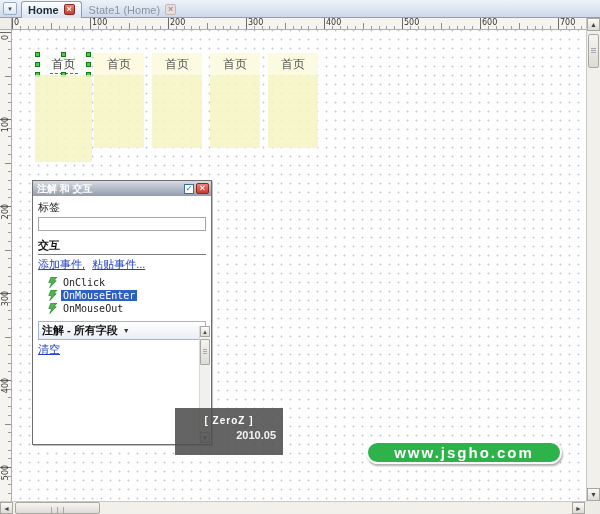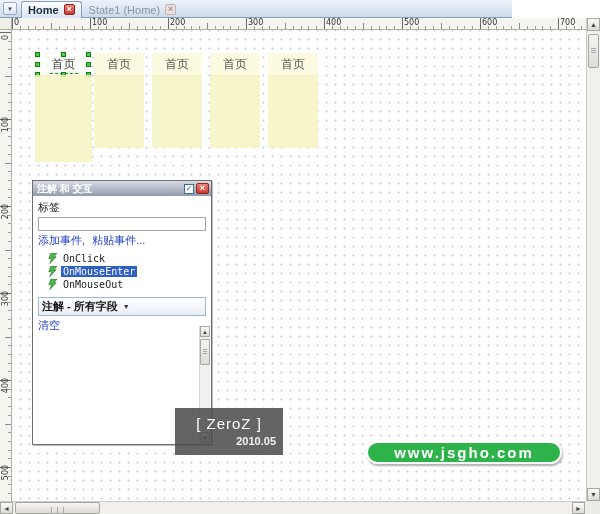--- a/index.html
+++ b/index.html
@@ -1,21 +1,21 @@
 <!DOCTYPE html>
 <html><head>
 <meta charset="utf-8">
 <style>
   *{box-sizing:border-box;margin:0;padding:0}
   html,body{width:600px;height:514px}
   body{font-family:"Liberation Sans","DejaVu Sans",sans-serif;font-size:11px}
   #app{position:relative;width:600px;height:514px;background:#fff;overflow:hidden}
 
   
-  .tabbar{position:absolute;left:0;top:0;width:512px;height:18px;background:linear-gradient(#eef3fa,#cdd9ea);border-bottom:1px solid #8aa0ba;display:flex;align-items:center;z-index:4}
+  .tabbar{position:absolute;left:0;top:0;width:600px;height:18px;background:linear-gradient(#eef3fa,#cdd9ea);border-bottom:1px solid #8aa0ba;display:flex;align-items:center;z-index:4}
   .tab-dd{width:14px;height:13px;margin:0 4px 0 3px;background:linear-gradient(#fbfdfe,#dde6f2);border:1px solid #9aaac2;border-radius:2px;font-size:6px;color:#445;display:flex;align-items:center;justify-content:center}
   .tab{height:17px;display:flex;align-items:center;padding:0 6px;gap:5px;border:1px solid #8aa0ba;border-bottom:none;border-radius:3px 3px 0 0;margin-top:1px}
   .tab.active{background:linear-gradient(#fefefe,#d9e4f2);font-weight:bold;color:#1c2c3c}
   .tab.inactive{background:transparent;border-color:transparent;color:#8a95a5}
   .close-x{width:11px;height:11px;border-radius:2px;font-size:9px;line-height:9px;text-align:center;font-weight:bold}
   .tab.active .close-x{background:linear-gradient(#ee8276,#c63d31);border:1px solid #8e261d;color:#fff}
   .tab.inactive .close-x{background:#eadfdf;border:1px solid #c5b5b5;color:#a39292}
 
   
   .ruler-corner{position:absolute;left:0;top:18px;width:12px;height:12px;background:#efeee9;border-right:1px solid #b0afa8;border-bottom:1px solid #b0afa8;z-index:3}
@@ -44,21 +44,21 @@
   .panel{position:absolute;left:32px;top:180px;width:180px;height:265px;background:#fff;border:1px solid #6e6e6e;box-shadow:1px 1px 0 #bdbdbd;z-index:5;overflow:hidden}
   .p-title{height:15px;background:linear-gradient(#d6dbe4,#939cac);display:flex;align-items:center;justify-content:space-between;padding:0 2px 0 4px;color:#fff;font-size:10px;font-weight:bold}
   .p-btns{display:flex;gap:2px;align-items:center}
   .p-check{width:10px;height:10px;background:#fff;border:1px solid #3a6ea5;color:#2a5e95;font-size:8px;line-height:8px;text-align:center;font-weight:bold}
   .p-close{width:13px;height:11px;background:linear-gradient(#ef8177,#c63d31);border:1px solid #8e261d;border-radius:2px;color:#fff;font-size:9px;line-height:9px;text-align:center}
   .p-body{padding:3px 5px}
   .p-label{color:#1a1a1a;margin:1px 0 2px}
   .p-input{height:14px;border:1px solid #a6a6a6;background:#fff}
   .p-sechdr{margin-top:7px;font-weight:bold;border-bottom:1px solid #7a7a7a;padding-bottom:1px;color:#111}
   .p-links{margin-top:2px;white-space:nowrap}
-  .link{color:#2141c8;margin-right:4px}
+  .link{color:#2141c8;text-decoration:underline;margin-right:4px}
   #events{margin:4px 0 0 10px}
   .ev-row{display:flex;align-items:center;gap:3px;height:13px}
   .ev-icon{width:10px;height:11px;display:inline-block}
   .ev-name{font-family:"DejaVu Sans Mono","Liberation Mono",monospace;font-size:10px;color:#222;padding:0 2px}
   .ev-name.sel{background:#2e5fc4;color:#fff}
   .p-annhdr{margin-top:6px;font-weight:bold;border:1px solid #9fb6d4;background:linear-gradient(#ffffff,#e9eef6);padding:1px 3px;display:flex;align-items:center;gap:5px;color:#111}
   .p-annhdr .dd{font-size:7px;color:#333}
   #fields{margin-top:1px;padding-right:12px}
   .f-label{color:#333;margin-top:5px}
   .f-input{height:14px;border:1px solid #a6a6a6;background:#fff;position:relative;margin-top:1px}
@@ -80,21 +80,21 @@
   .vsb .sb-btn.bottom{position:absolute;left:0;right:0;bottom:0}
   .vsb-thumb{position:absolute;left:1px;right:1px;top:16px;height:34px;background:linear-gradient(#f6f5f1,#dcdbd5);border:1px solid #a8a7a0;border-radius:2px;padding-top:12px}
   .hsb{position:absolute;left:0;top:501px;width:586px;height:13px;background:#f1f0eb;border-top:1px solid #cac9c4;z-index:4}
   .hsb .sb-btn{position:absolute;top:0;width:13px;height:12px;line-height:11px;font-size:7px}
   .hsb-thumb{position:absolute;left:15px;top:0;width:85px;height:12px;background:linear-gradient(#f6f5f1,#dcdbd5);border:1px solid #a8a7a0;border-radius:2px;text-align:center}
   .hgrip{display:inline-block;width:1px;height:6px;background:#a9a8b2;margin:3px 1px 0}
   .sb-corner{position:absolute;left:586px;top:501px;width:14px;height:13px;background:#edebe5;z-index:4}
 
   
   .wm-zeroz{position:absolute;left:175px;top:408px;width:108px;height:47px;background:rgba(79,79,79,0.88);color:#fff;z-index:20;text-align:center}
-  .wm-z1{font-size:15px;font-weight:normal;margin-top:7px;letter-spacing:1px}
+  .wm-z1{font-size:10px;font-weight:bold;margin-top:7px;letter-spacing:1px}
   .wm-z2{font-size:11px;text-align:right;padding-right:7px;margin-top:3px;color:#f2f2f2;font-weight:bold}
   .wm-jsgho{position:absolute;left:366px;top:440px;width:196px;z-index:21;text-align:center}
   .wm-title{font-size:37px;font-weight:bold;color:#2db34a;line-height:1.15;letter-spacing:1px;white-space:nowrap;text-shadow:-1px -1px 0 #fff,1px -1px 0 #fff,-1px 1px 0 #fff,1px 1px 0 #fff,2px 3px 2px rgba(0,0,0,0.25)}
   .wm-pill{margin-top:1px;height:23px;background:#2db34a;border:2px solid #fff;border-radius:12px;box-shadow:1px 2px 2px rgba(0,0,0,0.3);color:#fff;font-weight:bold;font-size:15px;line-height:19px;letter-spacing:2px}
 </style>
 </head>
 <body>
 
 <div id="app">
 
@@ -299,20 +299,21 @@
     <div class="p-title">
       <span>注解 和 交互</span>
       <span class="p-btns">
         <span class="p-check">✓</span>
         <span class="p-close">×</span>
       </span>
     </div>
     <div class="p-body">
       <div class="p-label">标签</div>
       <div class="p-input"></div>
+      <div class="p-sechdr">交互</div>
       <div class="p-links">
         <span class="link">添加事件,</span>
         <span class="link">粘贴事件...</span>
       </div>
       <div id="events">
           <div class="ev-row">
             <span class="ev-icon"><svg width="10" height="11" viewBox="0 0 10 11">
                 <path d="M3 0 L9 0 L5.8 3.8 L8.2 3.8 L1.8 10.6 L3.8 5.6 L0.8 5.6 Z" fill="#4db84d" stroke="#277a27" stroke-width="0.7"></path>
               </svg></span>
             <span class="ev-name">OnClick</span>

